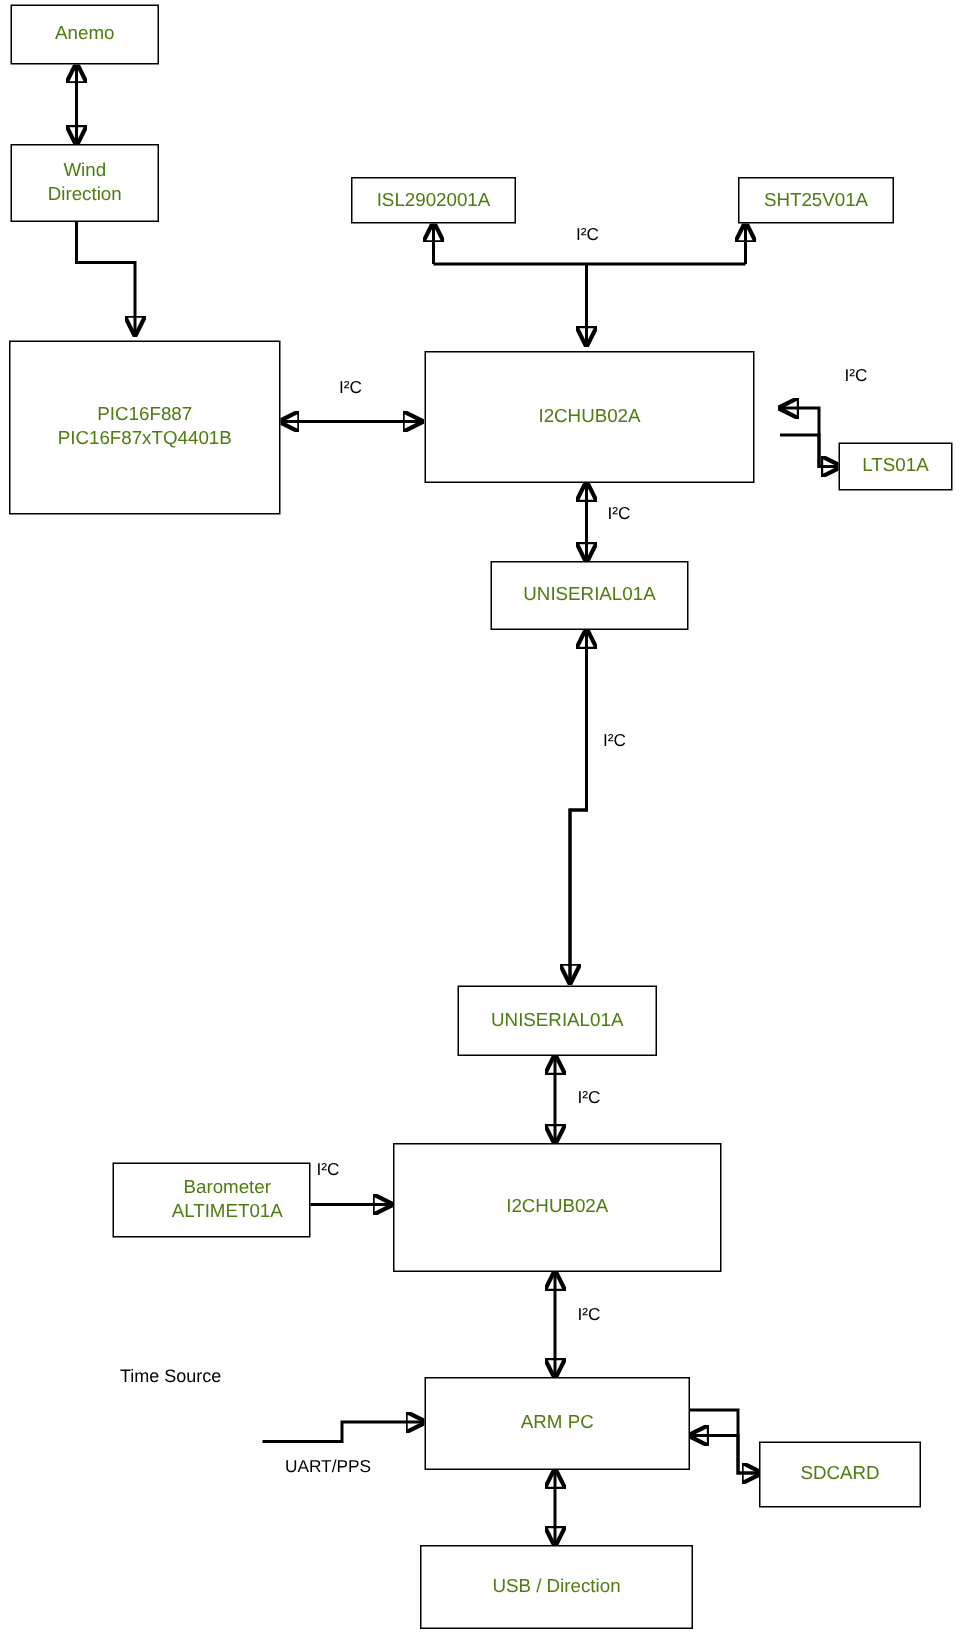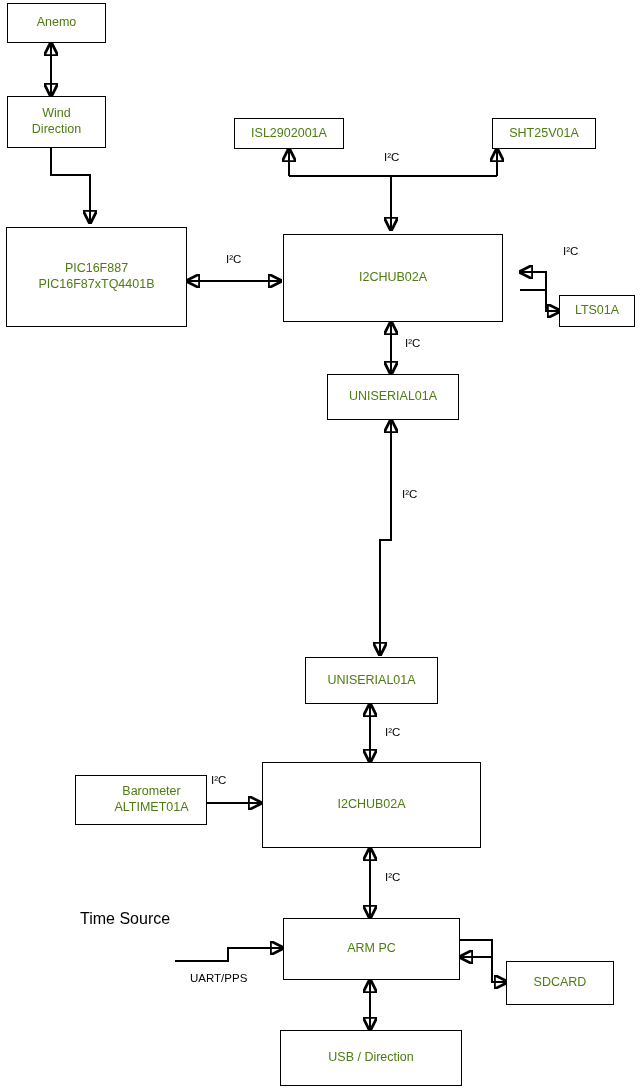--- a/index.html
+++ b/index.html
@@ -36,21 +36,21 @@
   .edge-label {
     position: absolute;
     font-size: 11.5px;
     color: #000000;
     white-space: nowrap;
     z-index: 3;
     background: transparent;
   }
   .free-label {
     position: absolute;
-    font-size: 16px;
+    font-size: 12px;
     color: #000000;
     white-space: nowrap;
     z-index: 3;
   }
   svg.wires {
     position: absolute;
     left: 0;
     top: 0;
     width: 640px;
     height: 1089px;
@@ -106,21 +106,21 @@
     <polyline points="507,982 492,982 492,957 460,957" marker-end="url(#arrow)"></polyline>
 
     <line x1="370" y1="980" x2="370" y2="1030" marker-start="url(#arrow)" marker-end="url(#arrow)"></line>
   </svg>
 
   <div class="node" style="left:7px; top:3px; width:99px; height:40px;">Anemo</div>
 
   <div class="node" style="left:7px; top:96px; width:99px; height:52px;">Wind
 Direction</div>
 
-  <div class="node" style="left:6px; top:227px; width:181px; height:100px;">PIC16F887
+  <div class="node" style="left:6px; top:227px; width:181px; height:116px;">PIC16F887
 PIC16F87xTQ4401B</div>
 
   <div class="node" style="left:234px; top:118px; width:110px; height:31px;">ISL2902001A</div>
 
   <div class="node" style="left:444px; top:118px; width:104px; height:31px;margin-left:48px;">SHT25V01A</div>
 
   <div class="node" style="left:283px; top:234px; width:220px; height:88px;">I2CHUB02A</div>
 
   <div class="node" style="left:559px; top:295px; width:76px; height:32px;">LTS01A</div>
 

